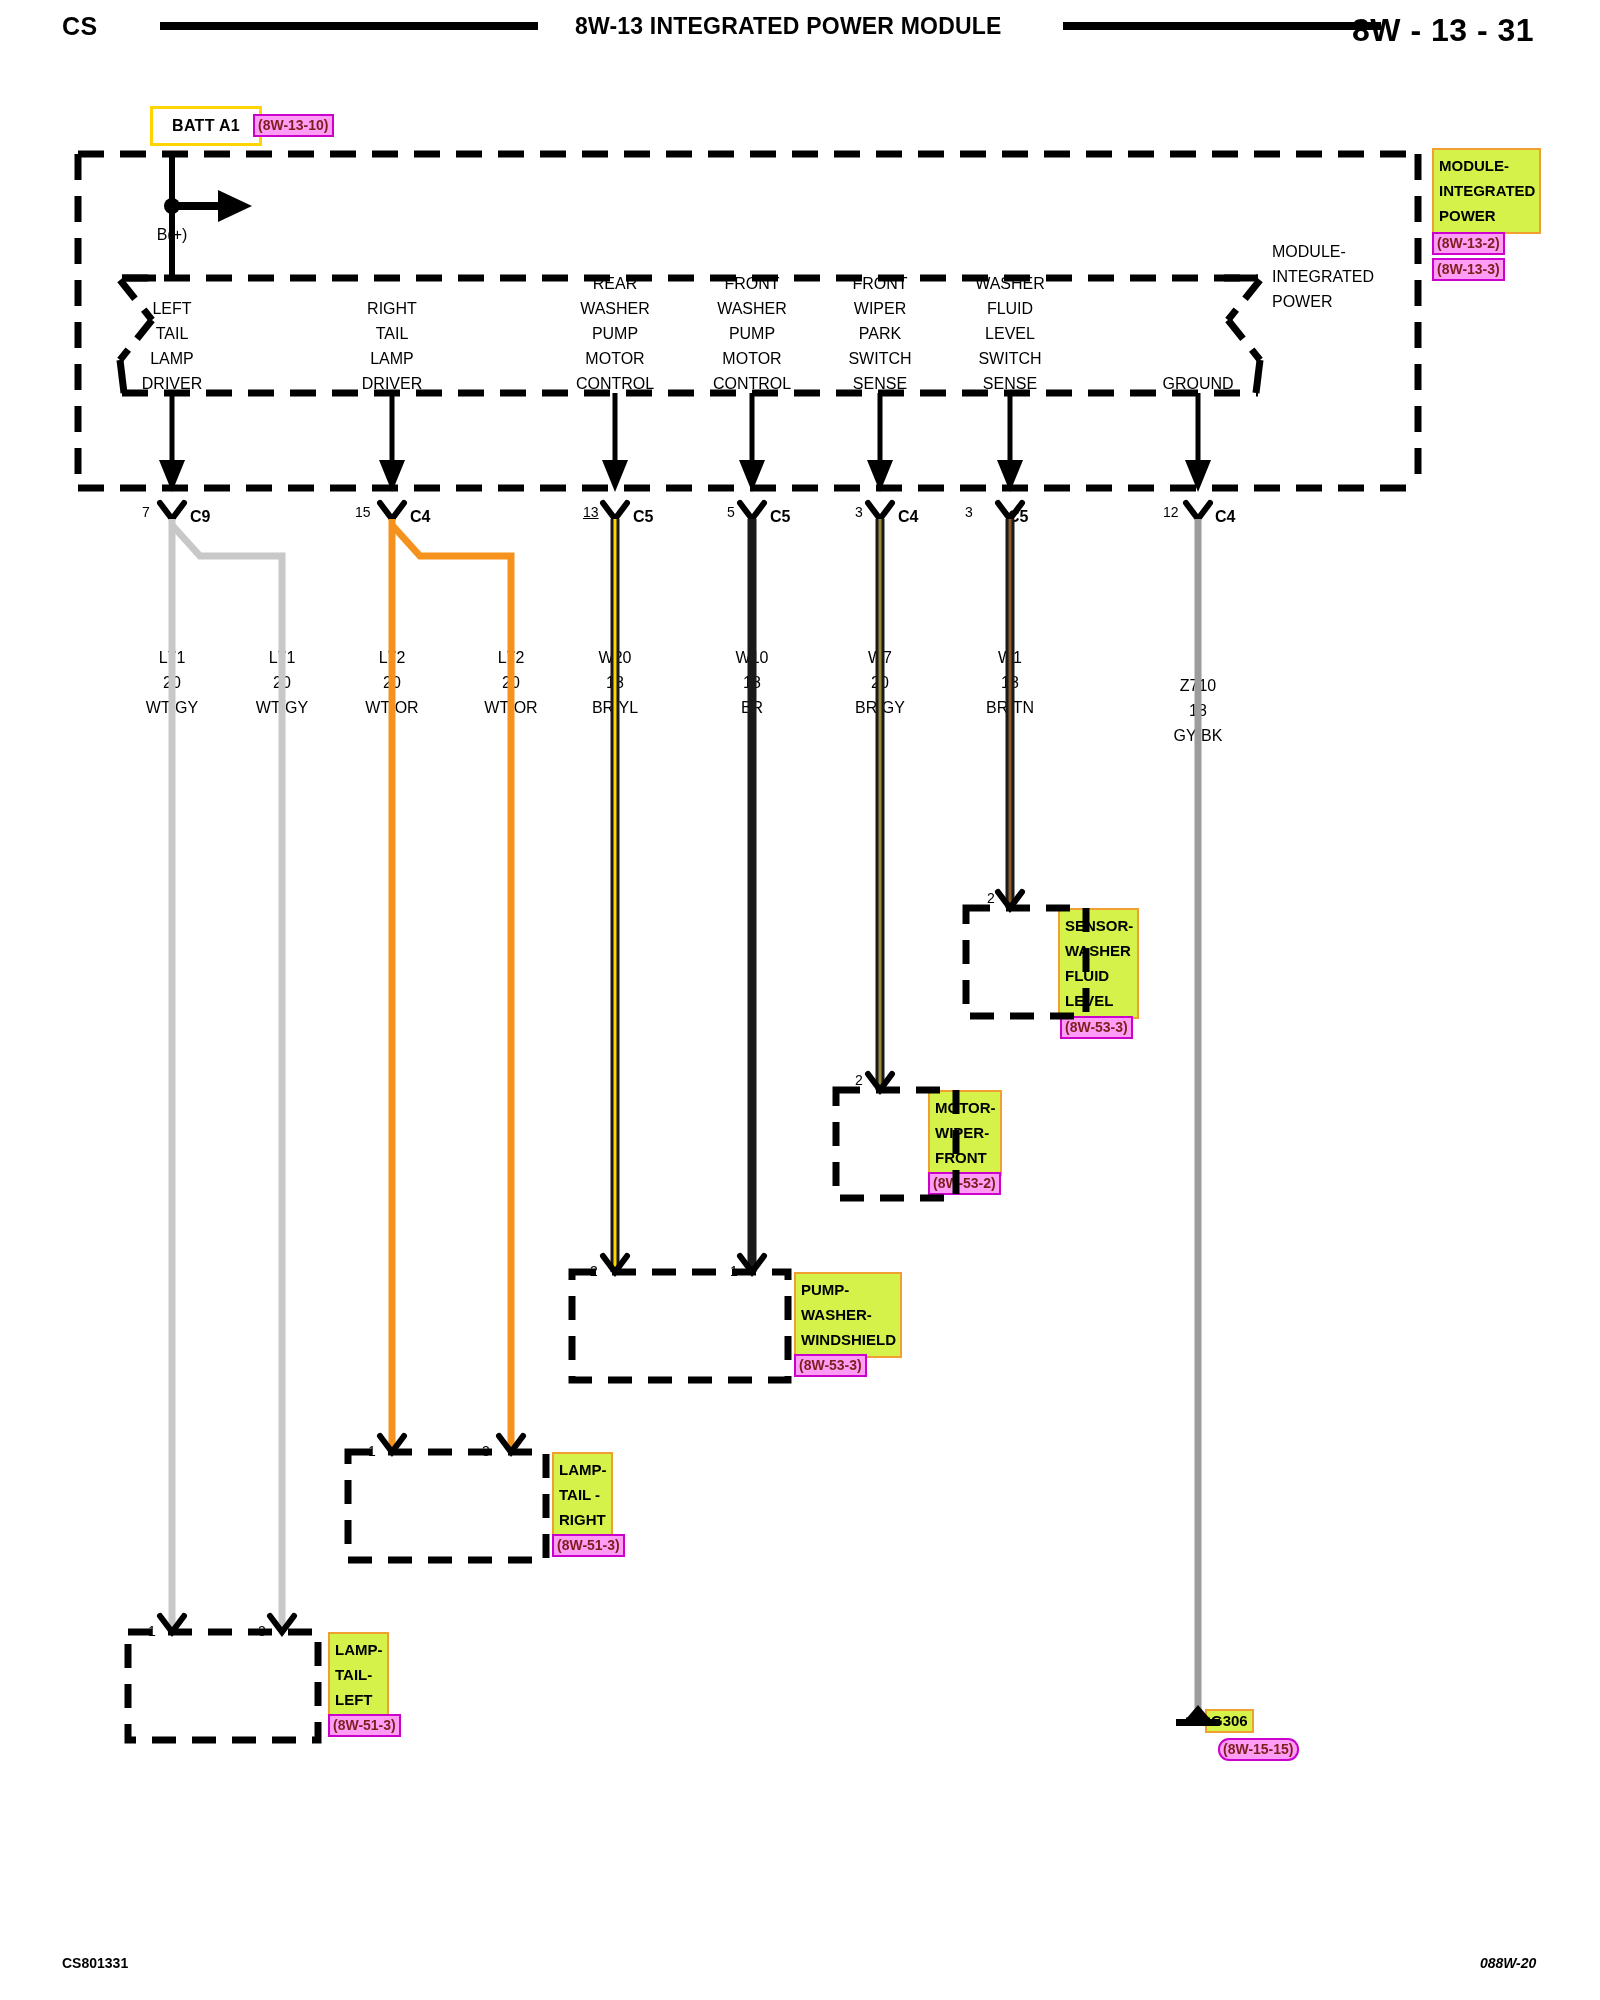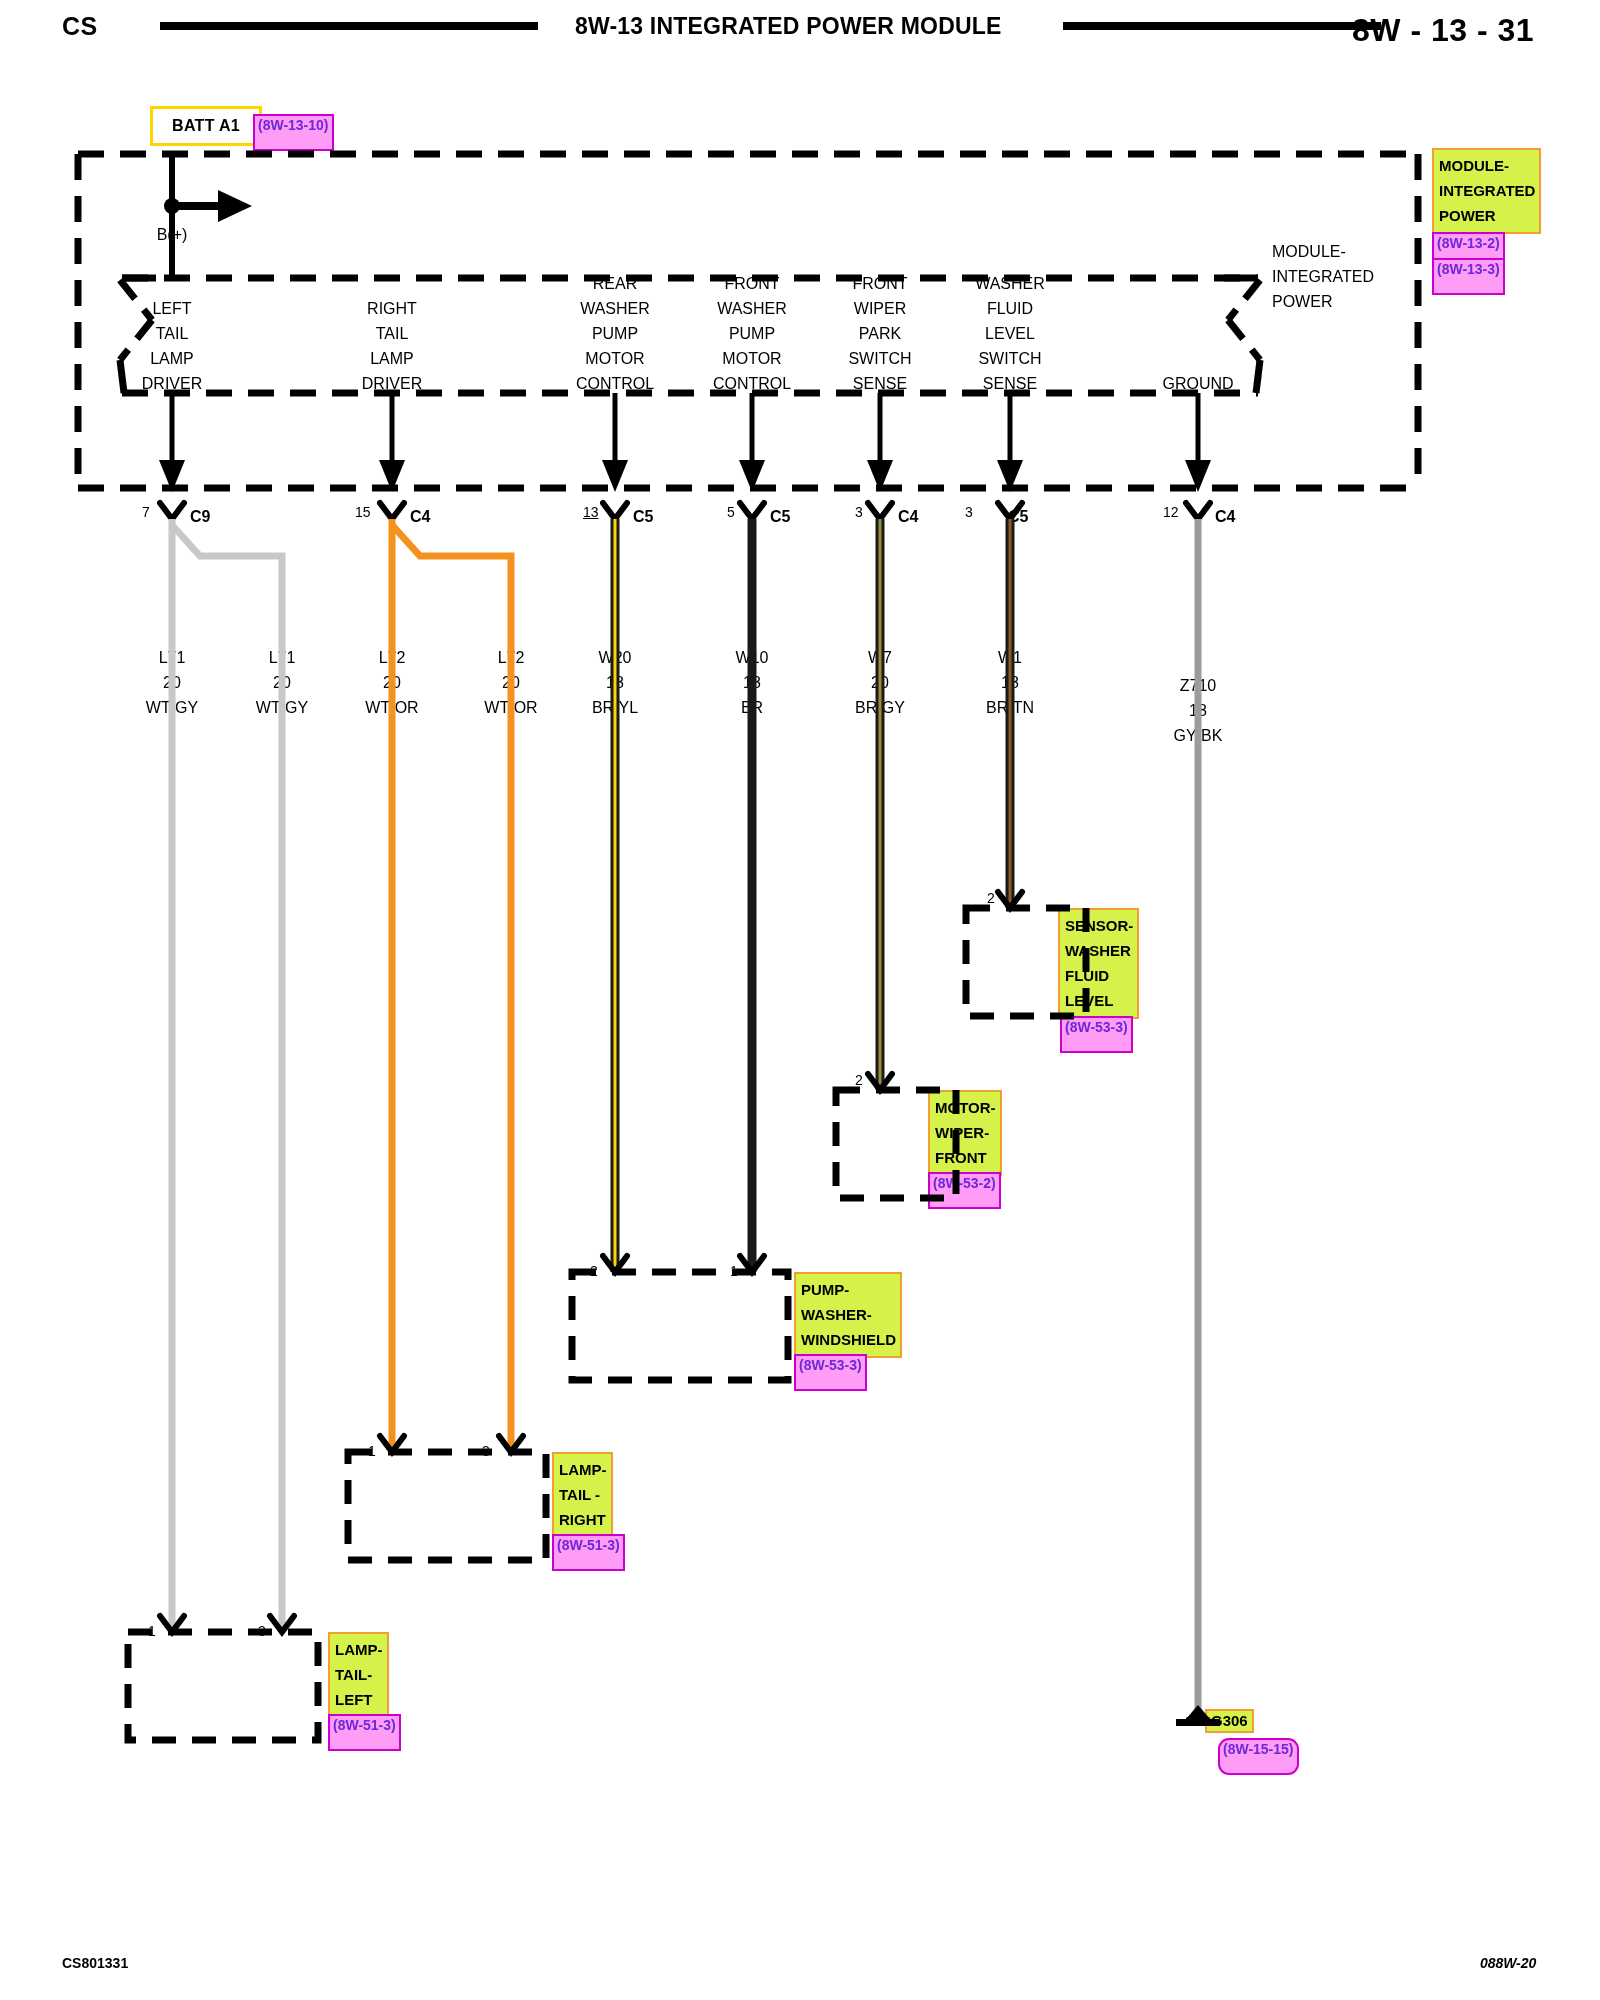--- a/index.html
+++ b/index.html
@@ -20,22 +20,22 @@
   #ftr-left{left:62px;top:1955px;}
   #ftr-right{left:1480px;top:1955px;font-style:italic;}
 
   .batt{position:absolute;left:118px;top:106px;width:112px;height:40px;
         border:3px solid #ffd400;background:#fff;box-sizing:border-box;
         font-size:16px;font-weight:bold;display:flex;align-items:center;
         justify-content:center;letter-spacing:.3px;margin-left:32px;}
 
   
   .ref{position:absolute;border:2px solid #cc00cc;background:#ff9cf5;
-       color:#6d28d9;font-size:14px;font-weight:bold;line-height:1;
-       padding:2px 3px 17px 3px;white-space:nowrap;}
+       color:#7f1d1d;font-size:14px;font-weight:bold;line-height:1;
+       padding:2px 3px 3px 3px;white-space:nowrap;}
 
   
   .green{position:absolute;background:#d4f24a;border:2px solid #f0a030;
          font-size:15px;font-weight:bold;line-height:25px;
          padding:3px 4px 4px 5px;white-space:nowrap;}
   .green.g306{line-height:17px;padding:1px 4px 2px 4px;font-size:15px;}
 
   .lbl{position:absolute;font-size:16px;white-space:nowrap;}
   .lbl.c{transform:translateX(-50%);text-align:center;}
   .lbl.small{font-size:14px;}

